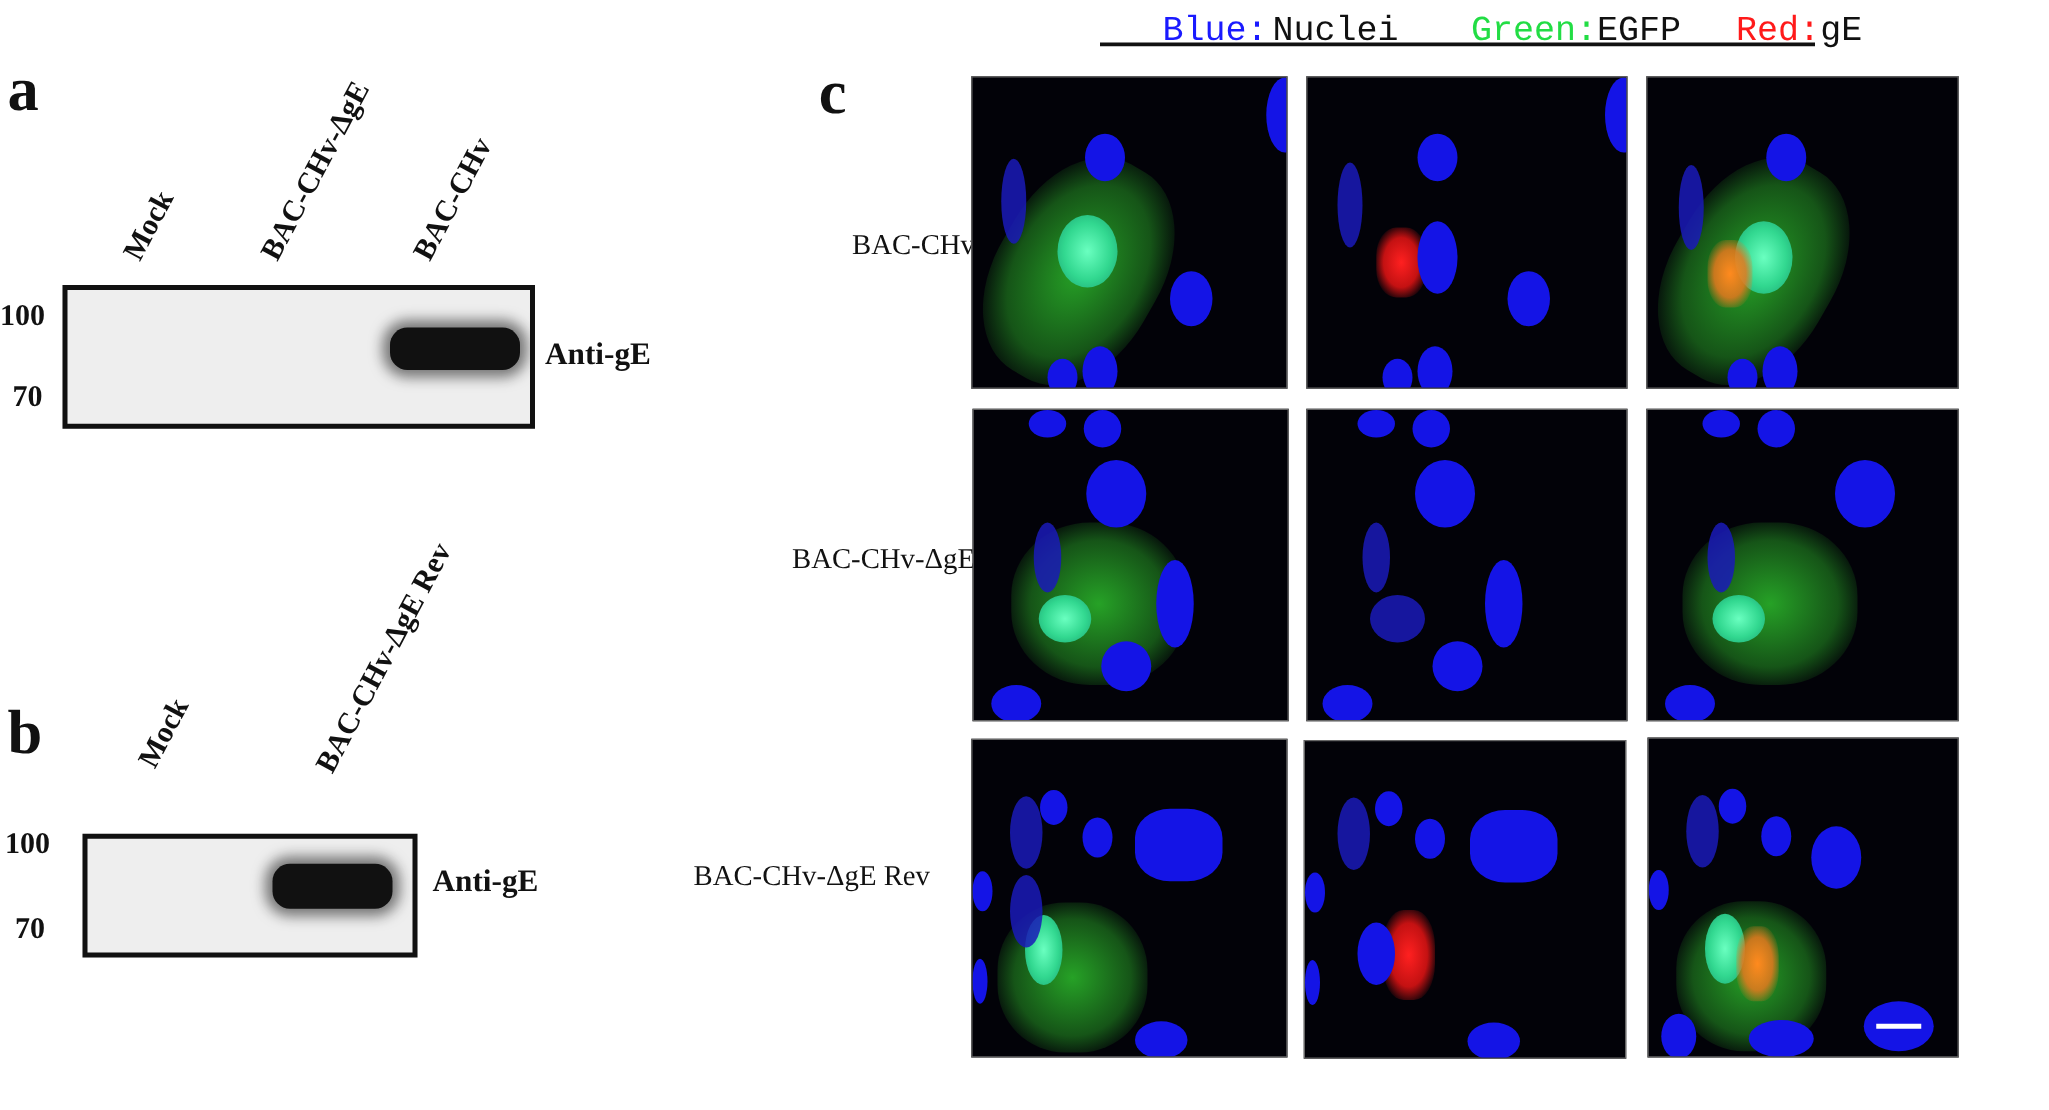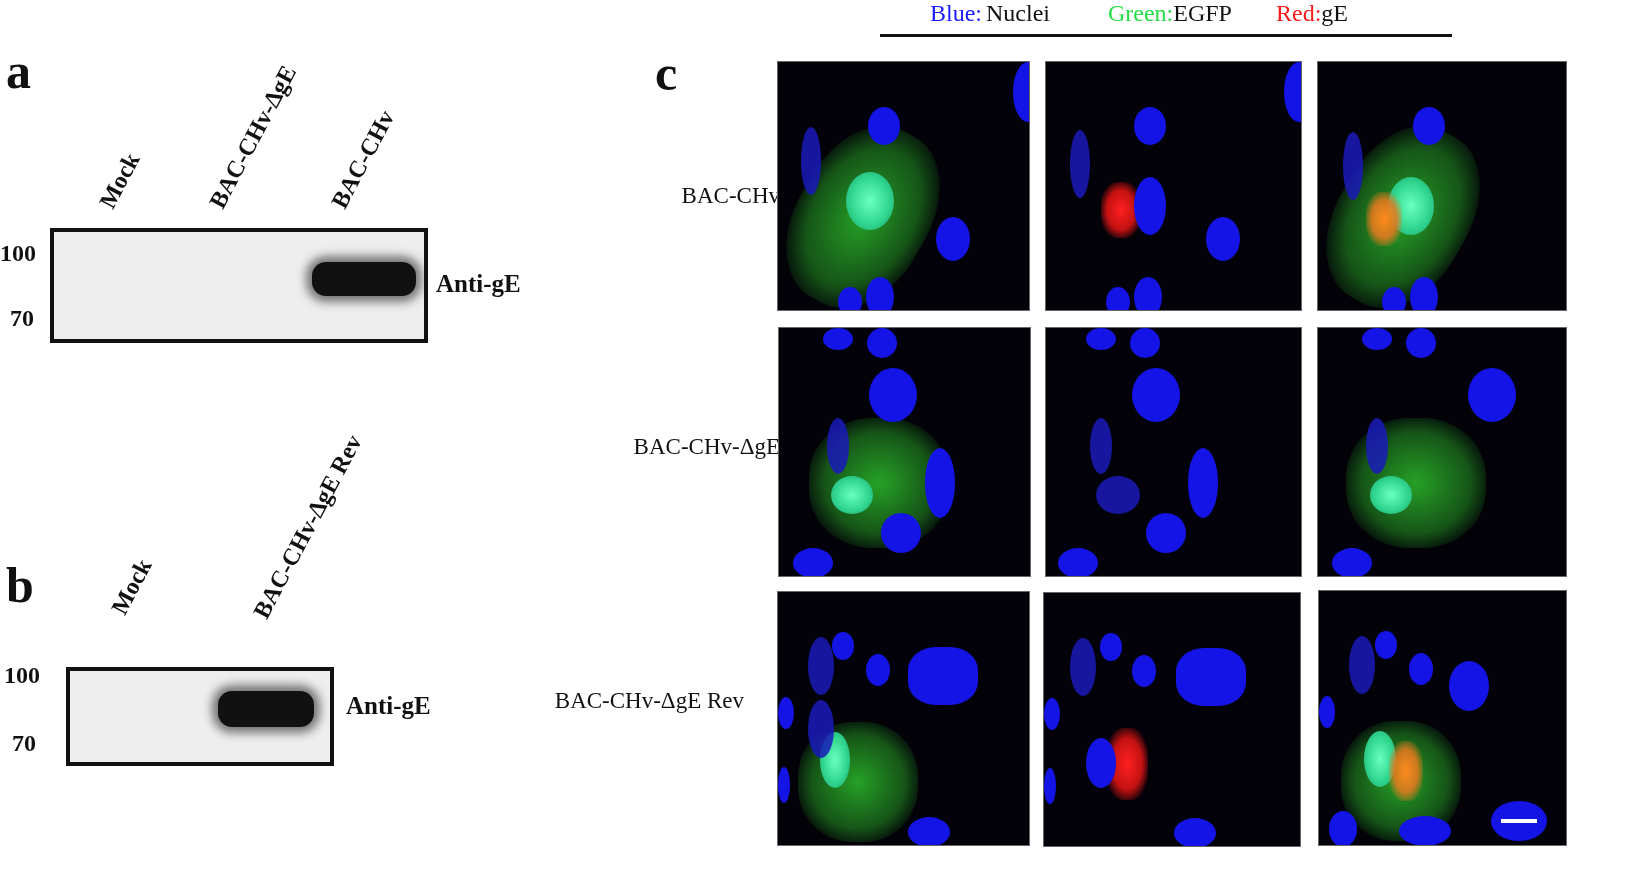--- a/index.html
+++ b/index.html
@@ -7,21 +7,21 @@
          font-family:"Liberation Serif", "DejaVu Serif", serif; color:#111; }
   .abs { position:absolute; }
   .panel-letter { font-weight:bold; font-size:50px; line-height:1; }
   .lane-label { position:absolute; font-weight:bold; font-size:24px; white-space:nowrap;
                 transform-origin:left bottom; transform:rotate(-62deg); }
   .blot { position:absolute; border:4px solid #111; background:#eeeeee; box-sizing:border-box; overflow:hidden; }
   .band { position:absolute; border-radius:14px; background:#111;
           box-shadow:0 0 10px 6px rgba(20,20,20,0.55); }
   .mw { position:absolute; font-weight:bold; font-size:24px; }
   .ab-label { position:absolute; font-weight:bold; font-size:25px; }
-  .legend { position:absolute; top:0; left:930px; font-size:24px; white-space:nowrap; }
+  .legend { position:absolute; top:10px; left:930px; font-size:28px; white-space:nowrap;font-family:Liberation Mono, monospace; }
   .legend span { margin-right:6px; }
   .legend-line { position:absolute; left:880px; top:34px; width:572px; height:3px; background:#111; }
   .row-label { position:absolute; font-size:23px; white-space:nowrap; text-align:right; width:300px; }
   .tile { position:absolute; background:#020208; overflow:hidden; border:1px solid #666; box-sizing:border-box; }
   .nuc { position:absolute; border-radius:50%; background:#1414e6; }
   .nuc.dim { background:#1a1ab8; opacity:.85; }
   .cyto { position:absolute; border-radius:45%; background:radial-gradient(ellipse at center, rgba(40,170,40,0.95) 0%, rgba(30,120,30,0.7) 55%, rgba(10,60,10,0) 80%); }
   .gnuc { position:absolute; border-radius:50%; background:radial-gradient(ellipse at center, #6affc0 0%, #32d890 55%, #1aa070 100%); }
   .red { position:absolute; border-radius:40%; background:radial-gradient(ellipse at center, #ff2020 0%, rgba(230,20,20,0.85) 50%, rgba(150,0,0,0) 80%); }
   .orange { position:absolute; border-radius:40%; background:radial-gradient(ellipse at center, #ff8a1e 0%, rgba(230,120,30,0.85) 50%, rgba(150,80,0,0) 80%); }

